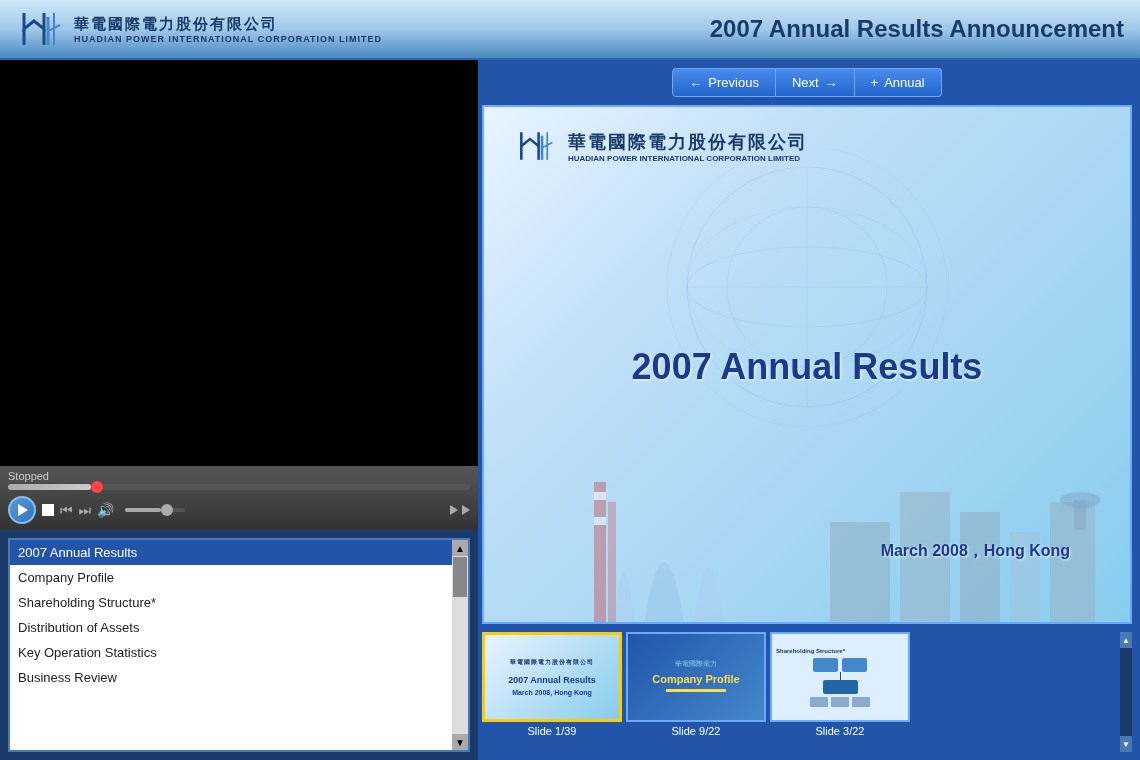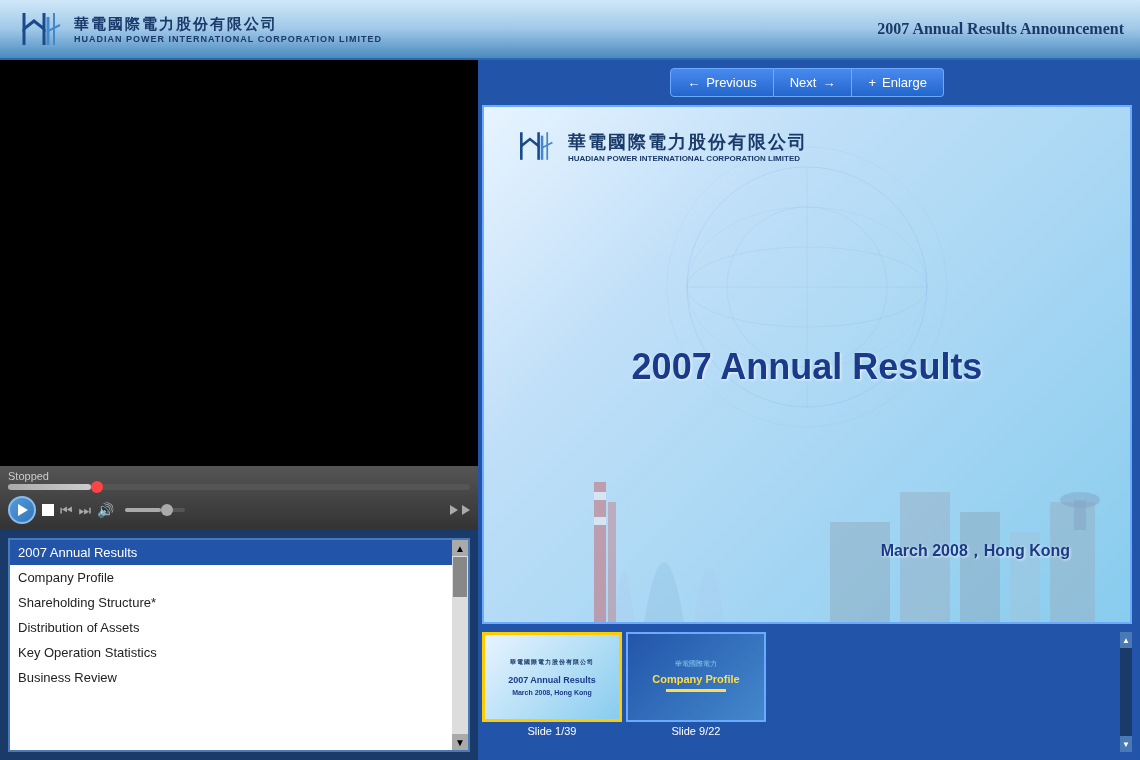--- a/index.html
+++ b/index.html
@@ -41,24 +41,23 @@
       color: #1a3a6a;
       letter-spacing: 2px;
     }
     #logo-english {
       font-size: 9px;
       color: #1a3a6a;
       letter-spacing: 1px;
       font-weight: bold;
     }
     #page-title-text {
-      font-size: 16px;
+      font-size: 24px;
       font-weight: bold;
       color: #1a3a6a;
-      font-family: Liberation Serif, serif;
     }
 
     
     #main-container {
       display: flex;
       width: 100%;
       height: 700px;
     }
 
     
@@ -570,21 +569,21 @@
       <button class="nav-btn">
         <span>←</span>
         <span>Previous</span>
       </button>
       <button class="nav-btn">
         <span>Next</span>
         <span>→</span>
       </button>
       <button class="nav-btn" style="border-radius:0 4px 4px 0;border-left:none;">
         <span>+</span>
-        <span>Enlarge</span>
+        <span>Annual</span>
       </button>
     </div>
 
     <div id="slide-display">
       <div id="slide-content">
 
         <svg id="slide-globe-bg" viewBox="0 0 400 300" xmlns="http://www.w3.org/2000/svg">
 
           <circle cx="200" cy="150" r="120" fill="none" stroke="#4488cc" stroke-width="1" opacity="0.4"></circle>
           <circle cx="200" cy="150" r="80" fill="none" stroke="#4488cc" stroke-width="1" opacity="0.3"></circle>
@@ -658,20 +657,42 @@
         <div class="thumb-img thumb-slide-2">
           <div style="text-align:center;padding:8px;">
             <div style="font-size:7px;color:#88ccee;margin-bottom:4px;">華電國際電力</div>
             <div style="font-size:11px;color:#ffdd44;font-weight:bold;">Company Profile</div>
             <div style="width:60px;height:3px;background:#ffdd44;margin:4px auto;"></div>
           </div>
         </div>
         <span class="thumb-label">Slide 9/22</span>
       </div>
 
+      <div class="thumb-item">
+        <div class="thumb-img thumb-slide-3">
+          <div style="padding:4px;width:100%;">
+            <div style="font-size:6px;color:#1a3a6a;font-weight:bold;margin-bottom:3px;">Shareholding Structure*</div>
+
+            <div style="display:flex;justify-content:center;gap:4px;margin-top:4px;">
+              <div style="width:25px;height:14px;background:#4488cc;border-radius:2px;"></div>
+              <div style="width:25px;height:14px;background:#4488cc;border-radius:2px;"></div>
+            </div>
+            <div style="width:1px;height:8px;background:#444;margin:0 auto;"></div>
+            <div style="display:flex;justify-content:center;">
+              <div style="width:35px;height:14px;background:#2266aa;border-radius:2px;"></div>
+            </div>
+            <div style="display:flex;justify-content:center;gap:3px;margin-top:3px;">
+              <div style="width:18px;height:10px;background:#88aacc;border-radius:1px;"></div>
+              <div style="width:18px;height:10px;background:#88aacc;border-radius:1px;"></div>
+              <div style="width:18px;height:10px;background:#88aacc;border-radius:1px;"></div>
+            </div>
+          </div>
+        </div>
+        <span class="thumb-label">Slide 3/22</span>
+      </div>
 
 
       <div id="thumb-scrollbar">
         <div id="thumb-scroll-up">▲</div>
         <div style="flex:1;background:#2244aa;"></div>
         <div id="thumb-scroll-down">▼</div>
       </div>
     </div>
 
   </div>

